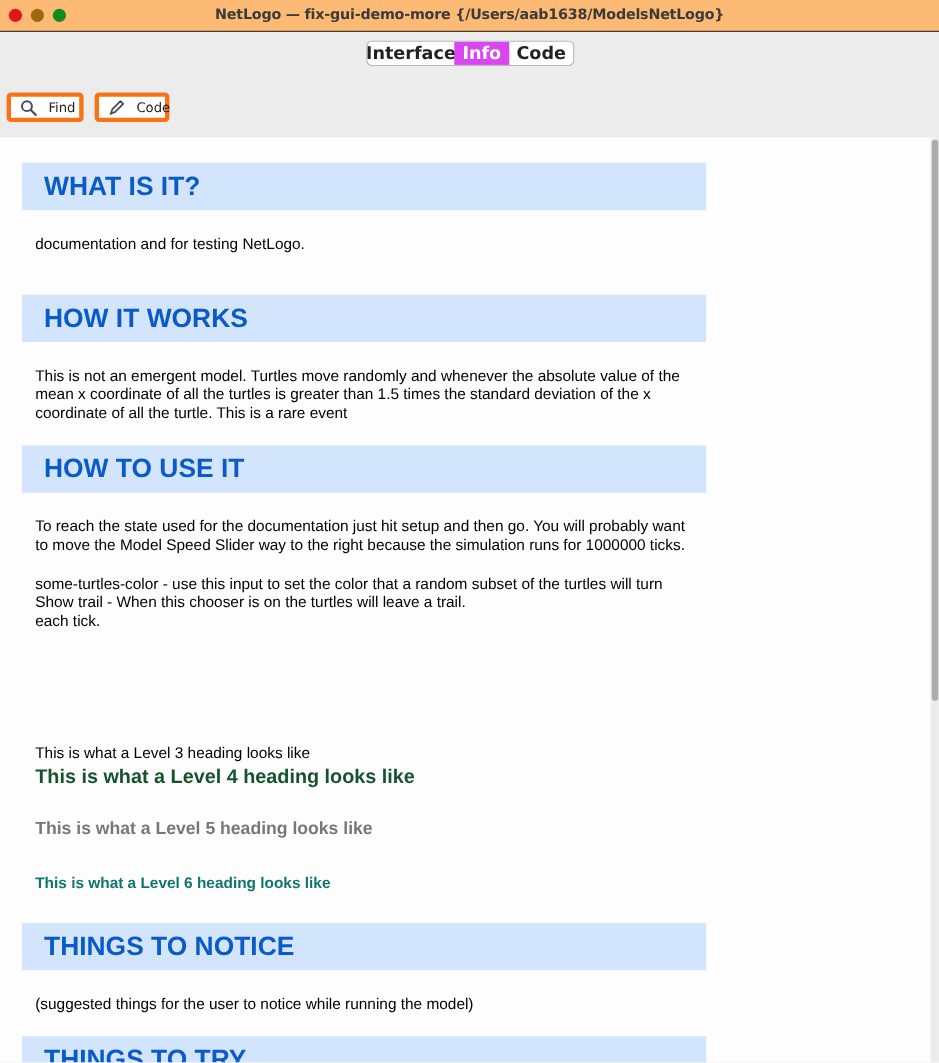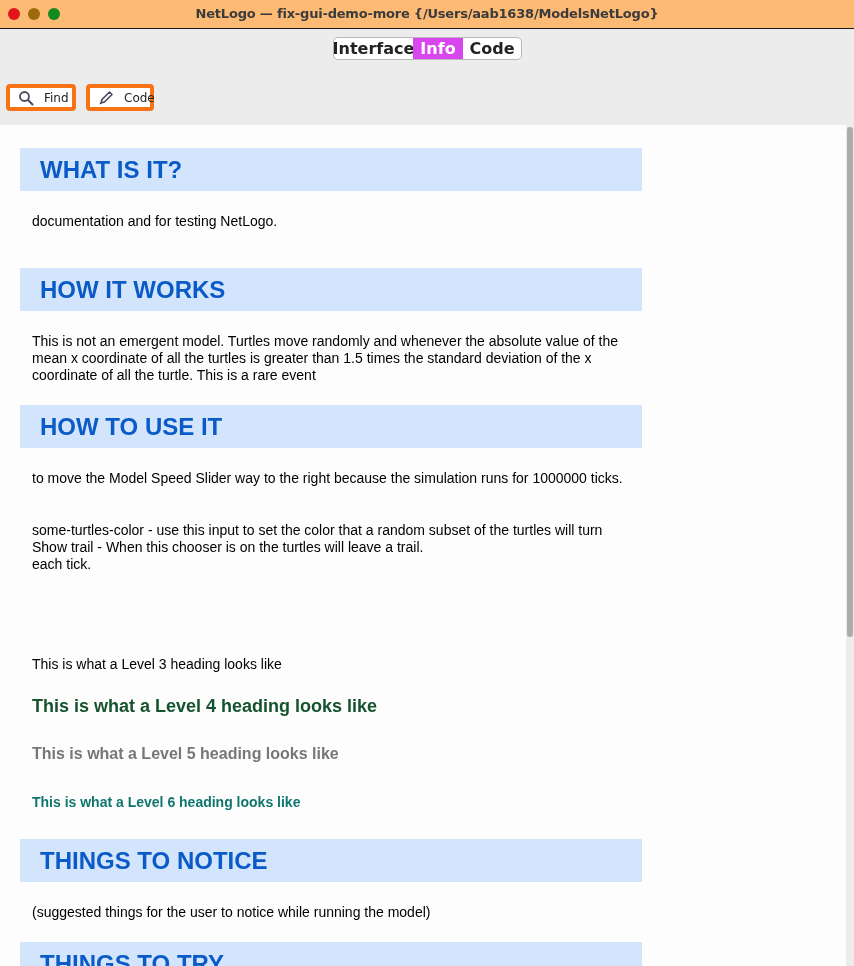--- a/index.html
+++ b/index.html
@@ -18,21 +18,21 @@
   .tab-code { width:58px; }
   .btn { position:absolute; top:55px; height:27px; border:4px solid #f97316; border-radius:4px; background:#fff; display:flex; align-items:center; font-family:"DejaVu Sans", sans-serif; font-size:12px; color:#222; box-sizing:border-box; }
   .btn-find { left:6px; width:70px; }
   .btn-edit { left:86px; width:68px; }
   .btn .ico { width:16px; height:16px; margin-left:8px; margin-right:10px; display:inline-block; }
   .content { position:absolute; left:0; top:125px; width:854px; height:841px; background:#fdfdfd; overflow:hidden; }
   .scroll-track { position:absolute; right:0; top:0; width:8px; height:841px; background:#ececec; }
   .scroll-thumb { position:absolute; right:1px; top:2px; width:6px; height:510px; background:#acacac; border-radius:3px; }
   .h1 { position:absolute; left:20px; width:622px; height:43px; background:#d3e5fc; color:#0a5ac8; font-weight:bold; font-size:24px; box-sizing:border-box; padding-left:20px; line-height:43px; }
   .p { position:absolute; left:32px; width:610px; font-size:14px; line-height:17px; color:#000; }
-  .h3 { position:absolute; left:32px; font-size:14px; color:#000; }
+  .h3 { position:absolute; left:32px; font-size:14px; color:#000;margin-top:20px; }
   .h4 { position:absolute; left:32px; font-size:18px; font-weight:bold; color:#14532d; }
   .h5 { position:absolute; left:32px; font-size:16px; font-weight:bold; color:#777; }
   .h6 { position:absolute; left:32px; font-size:14px; font-weight:bold; color:#0f766e; }
 </style>
 </head>
 <body>
 
 <div class="titlebar">
   <span class="traffic t-close"></span>
   <span class="traffic t-min"></span>
@@ -76,20 +76,21 @@
 
   <div class="h1" style="top:143px;">HOW IT WORKS</div>
   <div class="p" style="top:208px;">
     <div>This is not an emergent model. Turtles move randomly and whenever the absolute value of the</div>
     <div>mean x coordinate of all the turtles is greater than 1.5 times the standard deviation of the x</div>
     <div>coordinate of all the turtle. This is a rare event</div>
   </div>
 
   <div class="h1" style="top:280px;">HOW TO USE IT</div>
   <div class="p" style="top:345px;">
+    <div>To reach the state used for the documentation just hit setup and then go. You will probably want</div>
     <div>to move the Model Speed Slider way to the right because the simulation runs for 1000000 ticks.</div>
   </div>
   <div class="p" style="top:397px;">
     <div>some-turtles-color - use this input to set the color that a random subset of the turtles will turn</div>
     <div>Show trail - When this chooser is on the turtles will leave a trail.</div>
     <div>each tick.</div>
   </div>
 
   <div class="h3" style="top:531px;">This is what a Level 3 heading looks like</div>
   <div class="h4" style="top:571px;">This is what a Level 4 heading looks like</div>

